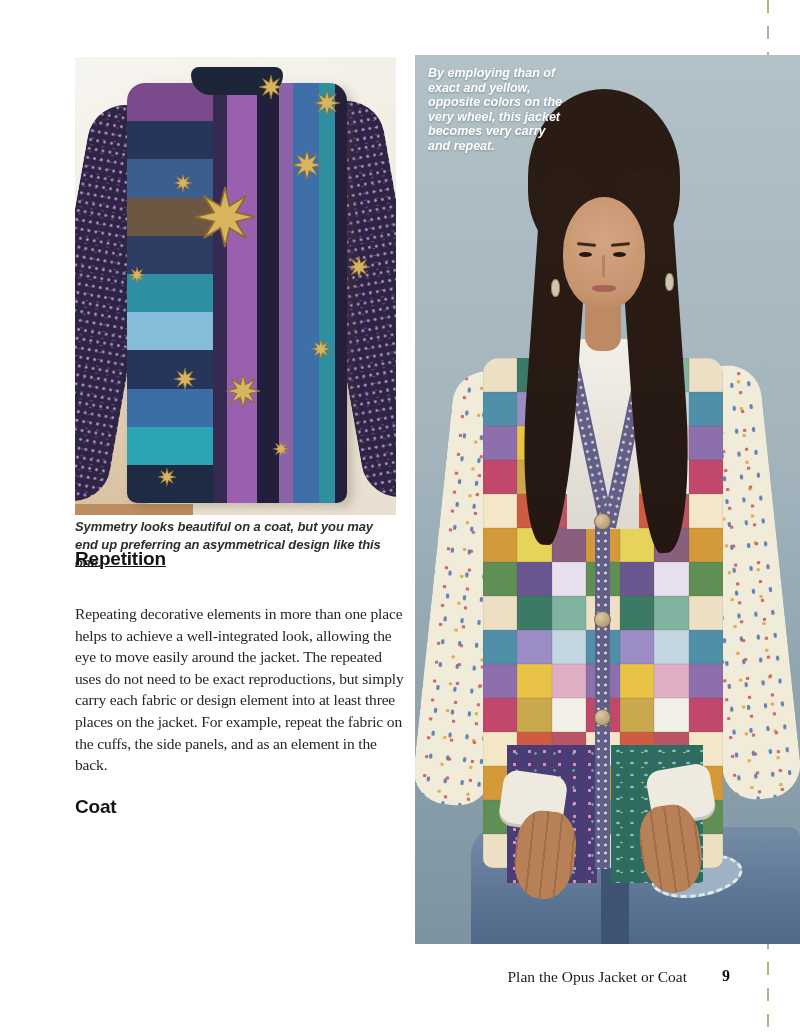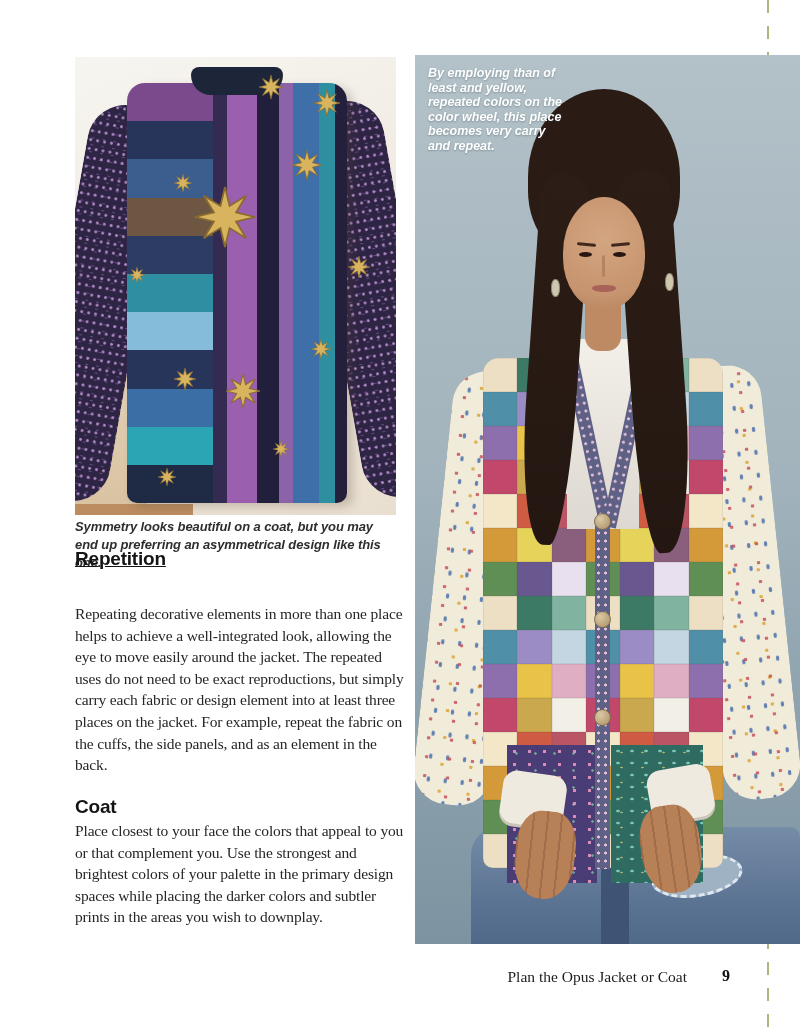--- a/index.html
+++ b/index.html
@@ -166,21 +166,20 @@
         <polygon points="0,-1 0.153,-0.37 0.707,-0.707 0.37,-0.153 1,0 0.37,0.153 0.707,0.707 0.153,0.37 0,1 -0.153,0.37 -0.707,0.707 -0.37,0.153 -1,0 -0.37,-0.153 -0.707,-0.707 -0.153,-0.37" transform="translate(206 392) scale(8)" fill="#d9b45e" stroke="#8a6b2f" stroke-width="0.06"></polygon>
       </svg>
   </figure>
 
   <p class="caption">Symmetry looks beautiful on a coat, but you may end up preferring an asymmetrical design like this one.</p>
 
   <h2 class="h-sec h-rep">Repetition</h2>
   <p class="body-p p-rep">Repeating decorative elements in more than one place helps to achieve a well-integrated look, allowing the eye to move easily around the jacket. The repeated uses do not need to be exact reproductions, but simply carry each fabric or design element into at least three places on the jacket. For example, repeat the fabric on the cuffs, the side panels, and as an element in the back.</p>
 
   <h2 class="h-sec h-col">Coat</h2>
-  <p class="body-p p-col">Place closest to your face the colors that appeal to you or that complement you. Use the strongest and brightest colors of your palette in the primary design spaces while placing the darker colors and subtler prints in the areas you wish to downplay.</p>
 
   <figure class="photo-right">
     <div class="jeans"></div>
     <div class="jeans-gap"></div>
     <div class="jeans-hole"></div>
     <div class="print-sleeve slv-l"></div>
     <div class="print-sleeve slv-r"></div>
     <div class="patch-grid">
         <div class="patch pp-check" style="background: rgb(236, 223, 195);"></div>
         <div class="patch" style="background: rgb(61, 122, 102);"></div>
@@ -310,23 +309,23 @@
       <div class="lips"></div>
     </div>
     <div class="earring ear-l"></div>
     <div class="earring ear-r"></div>
     <div class="cuff cuff-l"></div>
     <div class="cuff cuff-r"></div>
     <div class="hand hand-l"></div>
     <div class="hand hand-r"></div>
     <div class="overlay-cap">
       <div>By employing than of</div>
-      <div>least and yellow,</div>
-      <div>repeated colors on the</div>
-      <div>color wheel, this place</div>
+      <div>exact and yellow,</div>
+      <div>opposite colors on the</div>
+      <div>very wheel, this jacket</div>
       <div>becomes very carry</div>
       <div>and repeat.</div>
     </div>
   </figure>
 
   <span class="footer-title">Plan the Opus Jacket or Coat</span>
   <span class="page-num">9</span>
 
 </div>
 

